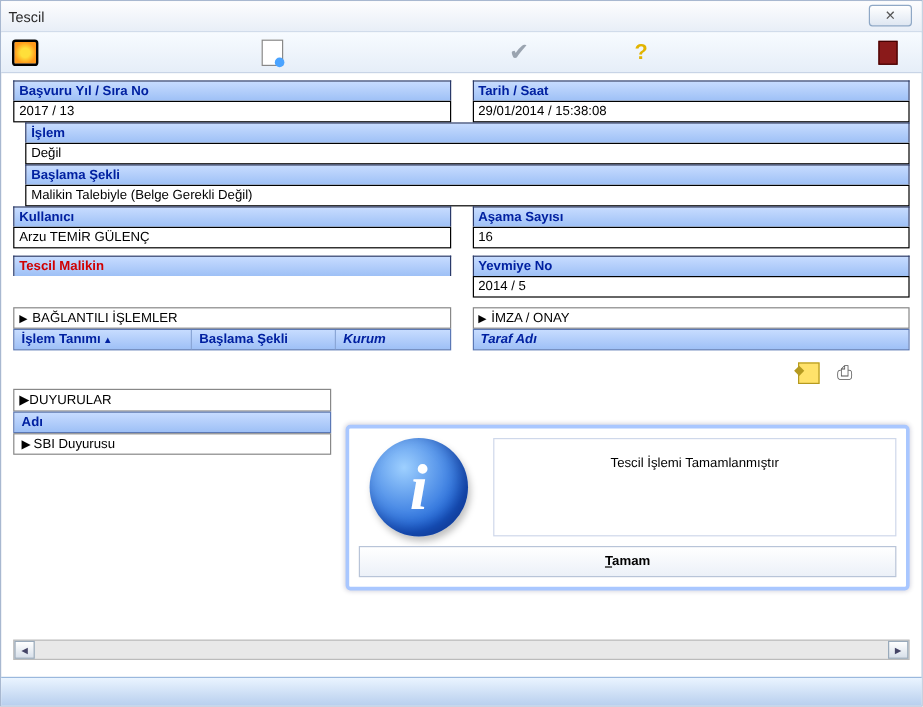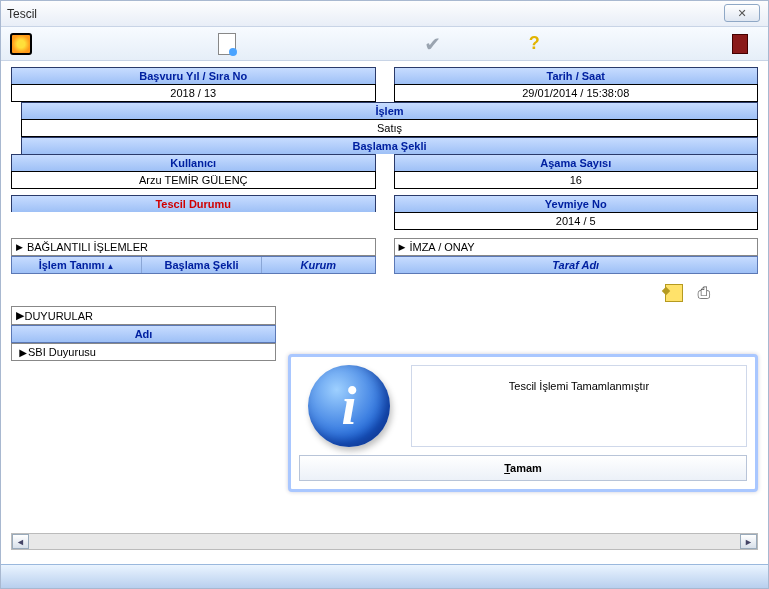--- a/index.html
+++ b/index.html
@@ -1,18 +1,18 @@
 <!DOCTYPE html>
 <html><head>
 <meta charset="utf-8">
 <style>
 * { box-sizing: border-box; margin: 0; padding: 0; font-family: Tahoma, Arial, sans-serif; font-size: 11px; }
 body { background: #fff; width: 769px; height: 589px; position: relative; overflow: hidden; }
 
-.window { width: 769px; height: 589px; border: 1px solid #a8b8d0; background: #fff; display: flex; flex-direction: column; text-align: center; }
+.window { width: 769px; height: 589px; border: 1px solid #a8b8d0; background: #fff; display: flex; flex-direction: column; }
 
 .titlebar { height: 26px; background: linear-gradient(#fdfdfe,#e8eef7); border-bottom: 1px solid #c8d4e6; display: flex; align-items: center; padding: 0 6px; position: relative; }
 .titlebar .title { font-size: 12px; color: #2a2a2a; }
 .titlebar .close-btn { position: absolute; right: 8px; top: 3px; width: 36px; height: 18px; border: 1px solid #8fa8c6; border-radius: 3px; background: linear-gradient(#fff,#dfe7f2); display: flex; align-items: center; justify-content: center; color: #555; cursor: pointer; }
 
 .toolbar { height: 34px; background: linear-gradient(#f7fbff,#e6eef8); border-bottom: 1px solid #c8d4e6; display: flex; align-items: center; padding: 0 8px; position: relative; }
 .toolbar .tb-icon { width: 24px; height: 24px; display: flex; align-items: center; justify-content: center; margin-right: 8px; }
 .toolbar .spacer { flex: 1; }
 .tb-sun { width:22px; height:22px; border:2px solid #000; background: radial-gradient(circle,#ffdf3a 30%,#ff9a1a 70%); border-radius:3px; }
 .tb-doc { width:18px; height:22px; border:1px solid #888; background:#fff; position:relative; }
@@ -100,68 +100,69 @@
     <div class="spacer"></div>
     <div class="tb-icon">
         <div class="tb-exit"></div>
       </div>
   </div>
 
   <div class="form-area">
     <div class="row">
       <div class="field half">
         <div class="lbl">Başvuru Yıl / Sıra No</div>
-        <div class="val">2018 / 13</div>
+        <div class="val">2017 / 13</div>
       </div>
       <div class="field half">
         <div class="lbl">Tarih / Saat</div>
         <div class="val">29/01/2014 / 15:38:08</div>
       </div>
     </div>
     <div class="row">
       <div class="field full">
         <div class="lbl">İşlem</div>
-        <div class="val">Satış</div>
+        <div class="val">Değil</div>
       </div>
     </div>
     <div class="row">
       <div class="field full">
         <div class="lbl">Başlama Şekli</div>
+        <div class="val">Malikin Talebiyle (Belge Gerekli Değil)</div>
       </div>
     </div>
     <div class="row">
       <div class="field half">
         <div class="lbl">Kullanıcı</div>
         <div class="val">Arzu TEMİR GÜLENÇ</div>
       </div>
       <div class="field half">
         <div class="lbl">Aşama Sayısı</div>
         <div class="val">16</div>
       </div>
     </div>
     <div style="height:6px"></div>
     <div class="row">
       <div class="field half">
-        <div class="lbl red">Tescil Durumu</div>
+        <div class="lbl red">Tescil Malikin</div>
       </div>
       <div class="field half">
         <div class="lbl">Yevmiye No</div>
         <div class="val">2014 / 5</div>
       </div>
     </div>
   </div>
 
   <div class="mid-tables">
     <div class="tbl-wrap">
       <div class="tbl-title">
           <span class="tri">▶</span>
           <span>BAĞLANTILI İŞLEMLER</span>
         </div>
       <div class="tbl-head">
-        <div class="th" style="width:130px"><span>İşlem Tanımı</span><span class="sort">▲</span></div>
+        <div class="th" style="width:148px"><span>İşlem Tanımı</span><span class="sort">▲</span></div>
         <div class="th" style="width:120px">Başlama Şekli</div>
         <div class="th">Kurum</div>
       </div>
     </div>
     <div class="tbl-wrap">
       <div class="tbl-title">
           <span class="tri">▶</span>
           <span>İMZA / ONAY</span>
         </div>
       <div class="tbl-head">

